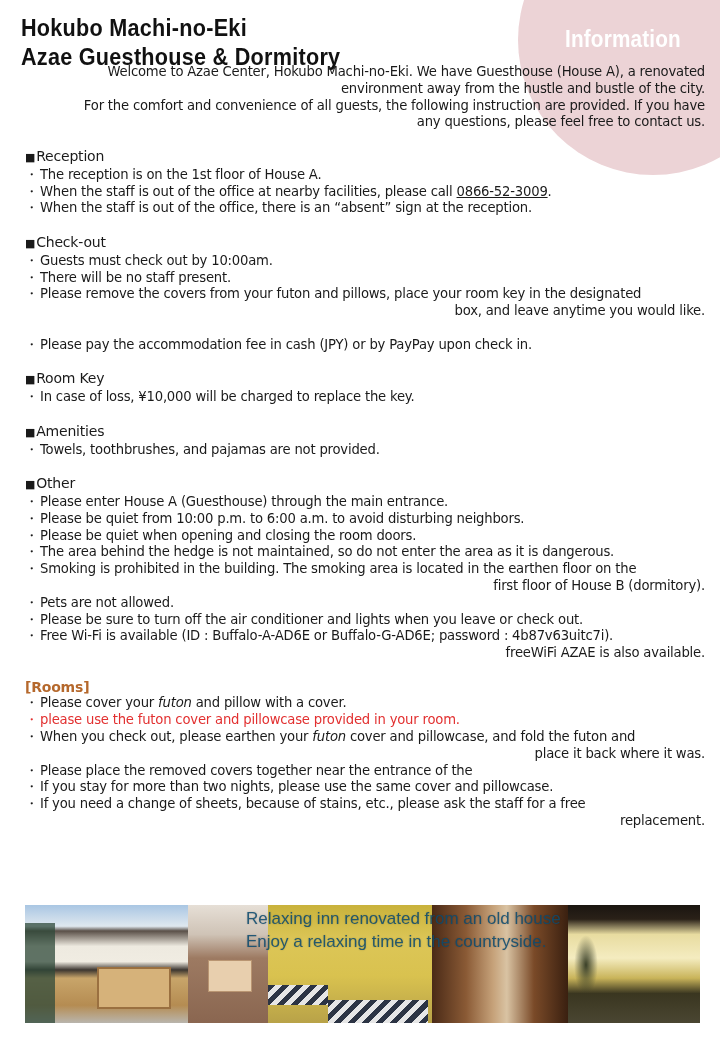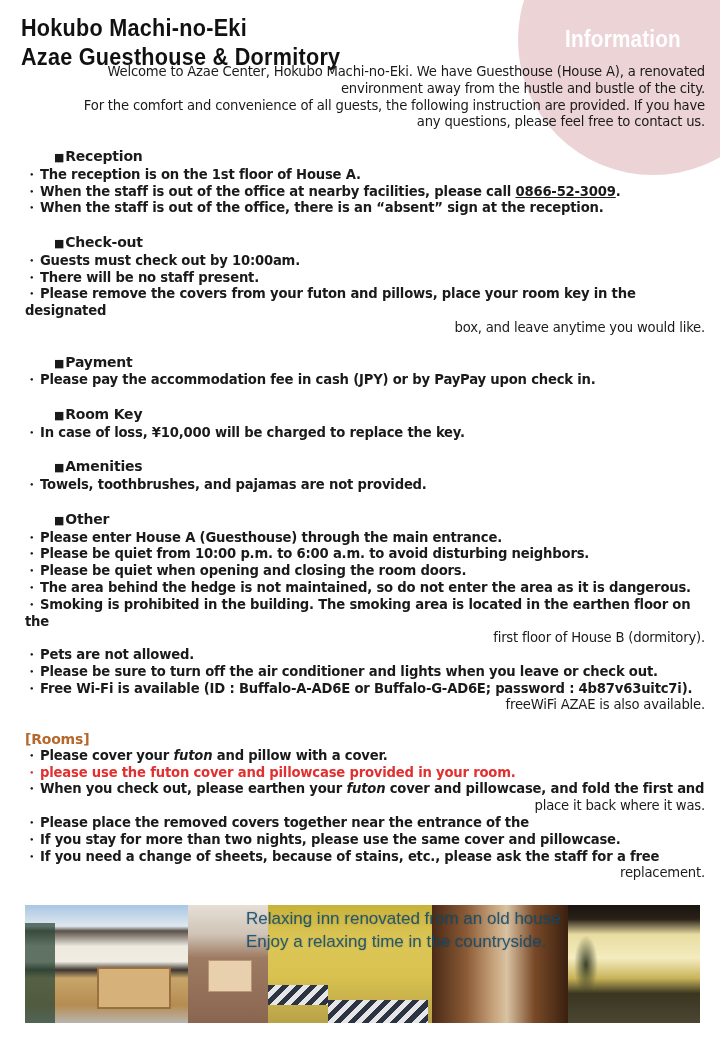--- a/index.html
+++ b/index.html
@@ -29,23 +29,23 @@
   .title.t2 { top:43px; }
   .content {
     position:absolute; left:25px; top:64px; width:680px; z-index:3;
     font-size:13.2px; line-height:16.8px; letter-spacing:-0.2px;
   }
   .p { margin:0;text-align:right; }
   .gap { height:16.8px; }
   .sec {
     color:#b5682c; font-weight:bold; font-size:14px;
   }
-  .head { font-weight:bold; font-size:14px;margin-left:29px; }
+  .head { font-weight:normal; font-size:14px; }
   .head .sq { font-size:11px; margin-right:1px; }
-  .li { margin:0;font-weight:bold; }
+  .li { margin:0; }
   .li .dot { margin-right:2px; }
   .red { color:#e23030; }
   .under { text-decoration:underline; }
   .ital { font-style:italic; }
   .photos {
     position:absolute; left:25px; top:905px; width:675px; height:118px;
     display:flex; z-index:1;
   }
   .ph { height:100%; position:relative; overflow:hidden; }
   .ph1 { width:163px; background:linear-gradient(180deg,#a9c6e3 0%,#dfe8ef 18%,#5a5048 22%,#eeeae0 35%,#f0ece2 48%,#3c3630 55%,#c8a56a 62%,#b58c52 85%,#b9b5ad 100%); }
@@ -90,21 +90,20 @@
   <p class="li"><span class="dot">・</span><span>When the staff is out of the office, there is an “absent” sign at the reception.</span></p>
   <div class="gap"></div>
 
   <div class="head"><span class="sq">■</span><span>Check-out</span></div>
   <p class="li"><span class="dot">・</span><span>Guests must check out by 10:00am.</span></p>
   <p class="li"><span class="dot">・</span><span>There will be no staff present.</span></p>
   <p class="li"><span class="dot">・</span><span>Please remove the covers from your futon and pillows, place your room key in the designated</span></p>
   <p class="p">box, and leave anytime you would like.</p>
   <div class="gap"></div>
 
-  <div class="head"><span class="sq">■</span><span>Payment</span></div>
   <p class="li"><span class="dot">・</span><span>Please pay the accommodation  fee in cash (JPY) or by PayPay  upon check in.</span></p>
   <div class="gap"></div>
 
   <div class="head"><span class="sq">■</span><span>Room Key</span></div>
   <p class="li"><span class="dot">・</span><span>In case of loss, ¥10,000 will be charged to replace the key.</span></p>
   <div class="gap"></div>
 
   <div class="head"><span class="sq">■</span><span>Amenities</span></div>
   <p class="li"><span class="dot">・</span><span>Towels, toothbrushes, and pajamas are not provided.</span></p>
   <div class="gap"></div>
@@ -118,21 +117,21 @@
   <p class="p">first floor of House B (dormitory).</p>
   <p class="li"><span class="dot">・</span><span>Pets are not allowed.</span></p>
   <p class="li"><span class="dot">・</span><span>Please be sure to turn off the air conditioner and lights when you leave or check out.</span></p>
   <p class="li"><span class="dot">・</span><span>Free Wi-Fi is available (ID : Buffalo-A-AD6E or Buffalo-G-AD6E; password : 4b87v63uitc7i).</span></p>
   <p class="p" style="padding-left:10px">freeWiFi AZAE  is also available.</p>
   <div class="gap"></div>
 
   <div class="sec">[Rooms]</div>
   <p class="li"><span class="dot">・</span><span>Please cover your </span><span class="ital">futon</span><span> and pillow with a cover.</span></p>
   <p class="li red"><span class="dot">・</span><span>please use the futon cover and pillowcase provided in your room.</span></p>
-  <p class="li"><span class="dot">・</span><span>When you check out, please earthen your </span><span class="ital">futon</span><span> cover and pillowcase, and fold the first and</span></p>
+  <p class="li"><span class="dot">・</span><span>When you check out, please earthen your </span><span class="ital">futon</span><span> cover and pillowcase, and fold the futon and</span></p>
   <p class="p">place it back where it was.</p>
   <p class="li"><span class="dot">・</span><span>Please place the removed covers together near the entrance of the</span></p>
   <p class="li"><span class="dot">・</span><span>If you stay for more than two nights, please use the same cover and pillowcase.</span></p>
   <p class="li"><span class="dot">・</span><span>If you need a change of sheets, because of stains, etc.,  please ask the staff for a free</span></p>
   <p class="p">replacement.</p>
 </div>
 
 <div class="photos">
   <div class="ph ph1"></div>
   <div class="ph ph2"></div>

